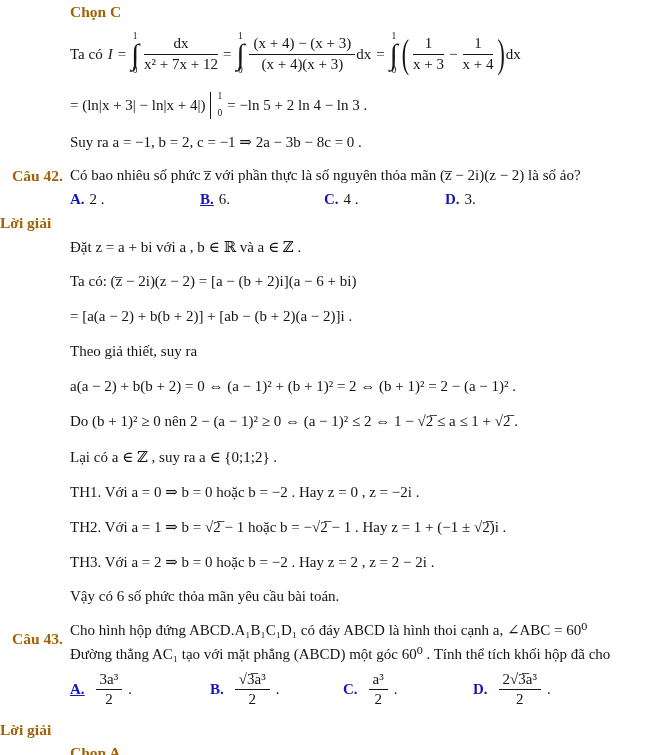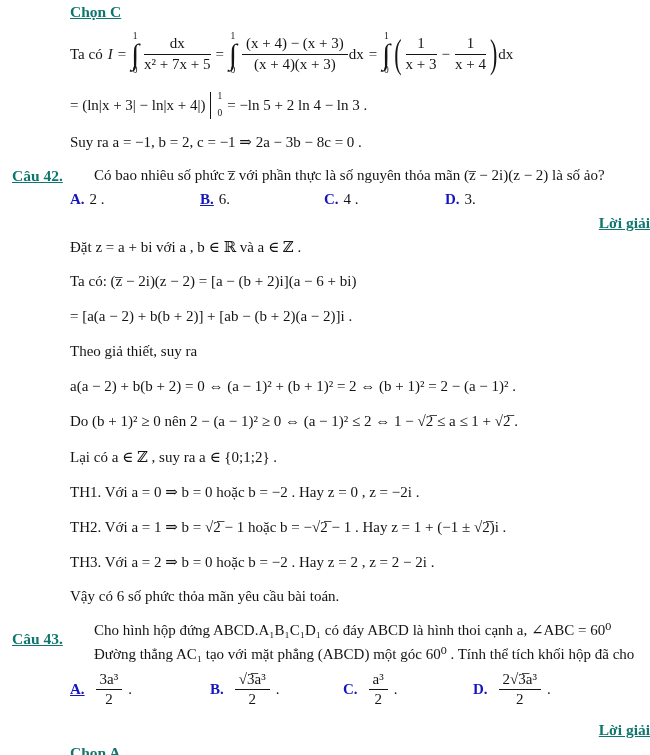--- a/index.html
+++ b/index.html
@@ -1,64 +1,64 @@
 <!DOCTYPE html>
 <html><head>
 <meta charset="utf-8">
 <style>
   html,body{margin:0;padding:0;background:#ffffff;}
   .page{position:relative;width:650px;height:755px;background:#ffffff;overflow:hidden;
         font-family:"Liberation Serif","DejaVu Serif",serif;font-size:15px;color:#141414;}
-  .blue{color:#0f766e;font-weight:bold;text-decoration:underline;}
+  .blue{color:#a16207;font-weight:bold;}
   .u{text-decoration:underline;}
   .chon{margin:3px 0 0 70px;font-size:15.5px;}
   .eqline{display:flex;align-items:center;gap:5px;margin-left:70px;white-space:nowrap;}
   .intline{margin-top:9px;min-height:48px;}
   .evline{margin-top:11px;height:32px;}
   .step{margin:15px 0 0 70px;min-height:20px;white-space:nowrap;}
   .frac{display:inline-block;text-align:center;vertical-align:middle;line-height:1.15;}
   .frac .num{display:block;padding:0 4px 1px;border-bottom:1px solid #141414;}
   .frac .den{display:block;padding-top:1px;}
   .intg{display:inline-flex;flex-direction:column;align-items:center;line-height:1;}
   .intg .ib{font-size:9.5px;line-height:1;}
   .intg .is{font-size:29px;line-height:.85;}
   .bigp{display:inline-block;transform:scaleY(1.85);font-size:22px;margin:0 -1px;}
   .evb{display:inline-block;width:1px;height:27px;background:#141414;}
   .evs{display:inline-flex;flex-direction:column;justify-content:space-between;height:27px;
        font-size:9.5px;line-height:1;margin-left:1px;}
   .qblock{position:relative;}
   .qlabel{position:absolute;left:12px;top:0;font-size:15.5px;}
-  .qtext{margin-left:94px;white-space:nowrap;}
+  .qtext{margin-left:70px;white-space:nowrap;}
   .optrow{position:relative;height:20px;margin-left:70px;margin-top:7px;}
   .optrow .opt{position:absolute;top:0;white-space:nowrap;}
   .optrow43{position:relative;height:46px;margin-left:70px;margin-top:8px;}
   .optrow43 .opt{position:absolute;top:0;display:flex;align-items:center;gap:6px;white-space:nowrap;}
   .optletter{font-weight:bold;color:#1515bd;margin-right:5px;}
-  .solhead{width:650px;text-align:right;margin-top:3px;font-size:15.5px;}
+  .solhead{width:650px;text-align:left;margin-top:3px;font-size:15.5px;}
   .mt6{margin-top:6px;}
 </style>
 </head>
 <body>
 
 <div class="page">
 
   <div class="chon blue">Chọn C</div>
 
   <div class="eqline intline">
     <span>Ta có</span>
     <span style="font-style:italic;">I</span>
     <span>=</span>
     <span class="intg">
       <span class="ib">1</span>
       <span class="is">∫</span>
       <span class="ib">0</span>
     </span>
     <span class="frac">
       <span class="num">dx</span>
-      <span class="den">x² + 7x + 5</span>
+      <span class="den">x² + 7x + 12</span>
     </span>
     <span>=</span>
     <span class="intg">
       <span class="ib">1</span>
       <span class="is">∫</span>
       <span class="ib">0</span>
     </span>
     <span class="frac">
       <span class="num">(x + 4) − (x + 3)</span>
       <span class="den">(x + 4)(x + 3)</span>

